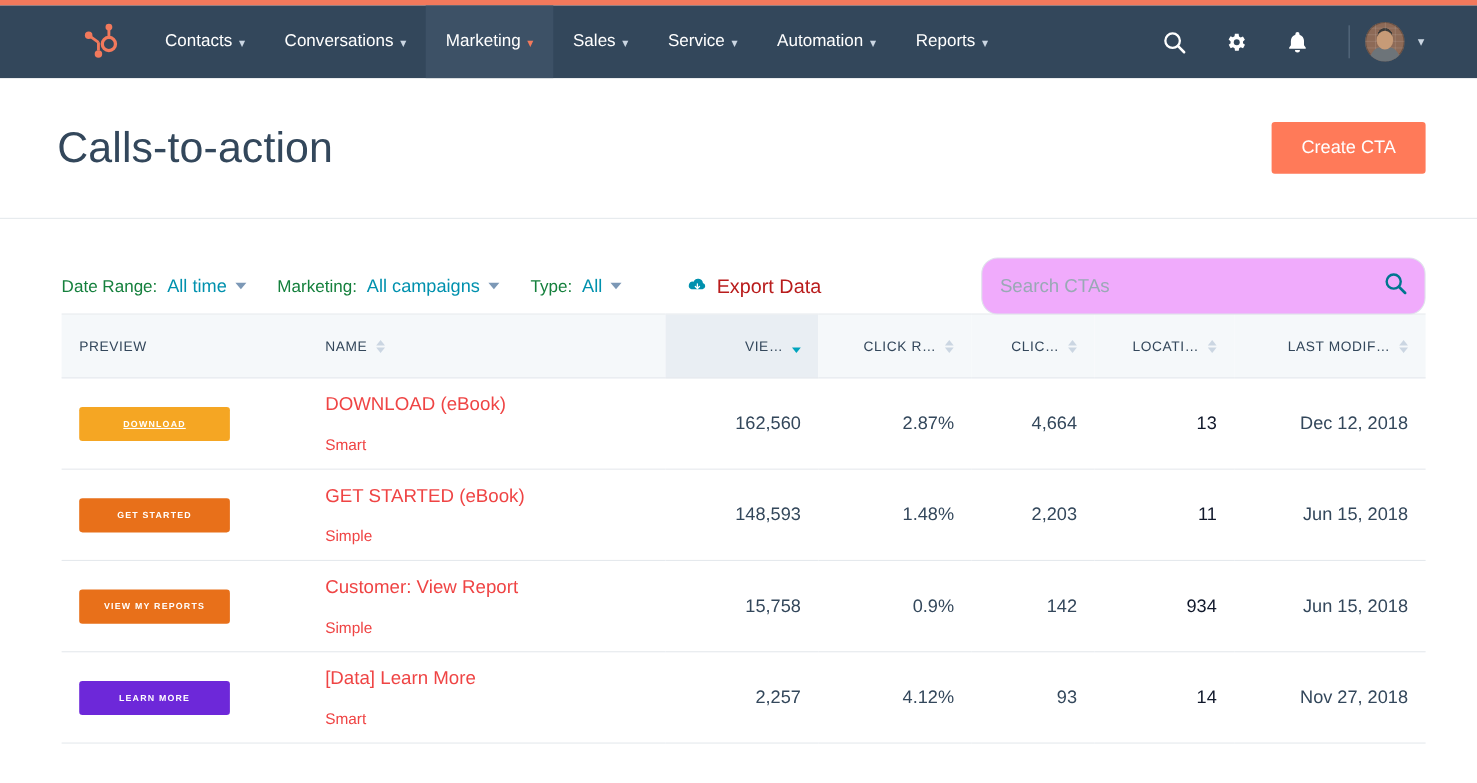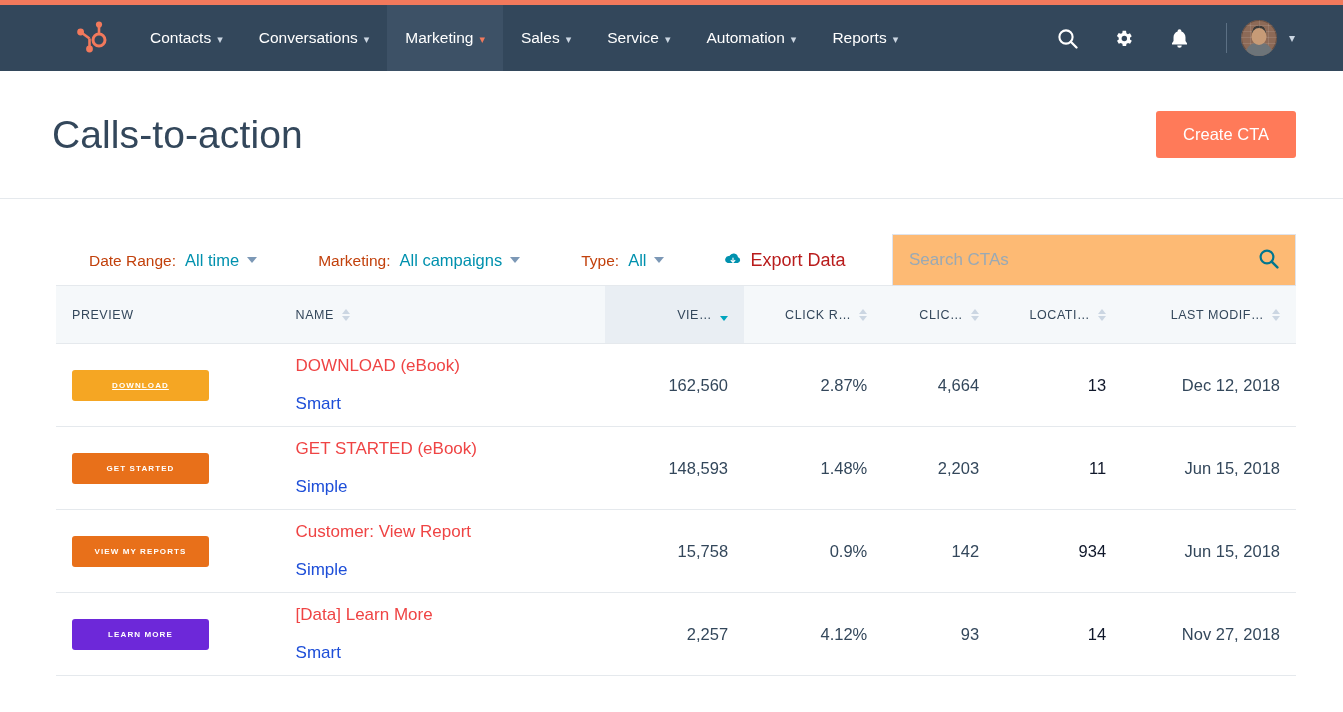--- a/index.html
+++ b/index.html
@@ -118,21 +118,21 @@
     cursor: pointer;
   }
 
   
   .filter-bar {
     display: flex; align-items: center;
     padding: 36px 0 0 56px;
     height: 86px;
   }
   .filter-group { display: flex; align-items: baseline; margin-right: 28px; }
-  .filter-label { font-size: 15.5px; color: #c2410c; margin-right: 9px; margin-left: 33px; }
+  .filter-label { font-size: 15.5px; color: #15803d; margin-right: 9px; }
   .filter-value {
     font-size: 16.5px; color: #0091ae; cursor: pointer;
     display: inline-flex; align-items: center;
   }
   .filter-value .tri {
     display: inline-block; margin-left: 8px;
     width: 0; height: 0;
     border-left: 5px solid transparent;
     border-right: 5px solid transparent;
     border-top: 6px solid #7c98b6;
@@ -141,22 +141,22 @@
     display: flex; align-items: flex-end;
     color: #b91c1c; font-size: 18px;
     margin-left: 32px; cursor: pointer;
   }
   .export-link svg { margin-right: 8px; }
 
   .search-box {
     margin-left: auto; margin-right: 47px;
     width: 404px; height: 52px;
     border: 1px solid #dfe3eb;
-    border-radius: 0;
-    background: #fdba74;
+    border-radius: 15px;
+    background: #f0abfc;
     display: flex; align-items: center;
     padding: 0 16px;
   }
   .search-box input {
     flex: 1; border: none; outline: none;
     background: transparent;
     font-size: 17px; color: #33475b;
     font-family: "Liberation Sans", sans-serif;
   }
   .search-box input::placeholder { color: #99a9b5; }
@@ -215,21 +215,21 @@
     letter-spacing: 1.1px;
     text-align: center;
     padding: 11px 0;
     width: 137px;
     cursor: pointer;
   }
   .name-main {
     color: #ef4444; font-size: 17px;
     line-height: 1.2; cursor: pointer;
   }
-  .name-sub { color: #1d4ed8; font-size: 17px; margin-top: 18px; }
+  .name-sub { color: #ef4444; font-size: 14px; margin-top: 18px; }
 
   
   col.c-preview { width: 220px; }
   col.c-name    { width: 320px; }
   col.c-views   { width: 137px; }
   col.c-rate    { width: 137px; }
   col.c-clicks  { width: 110px; }
   col.c-loc     { width: 125px; }
   col.c-mod     { width: 171px; }
 </style>

